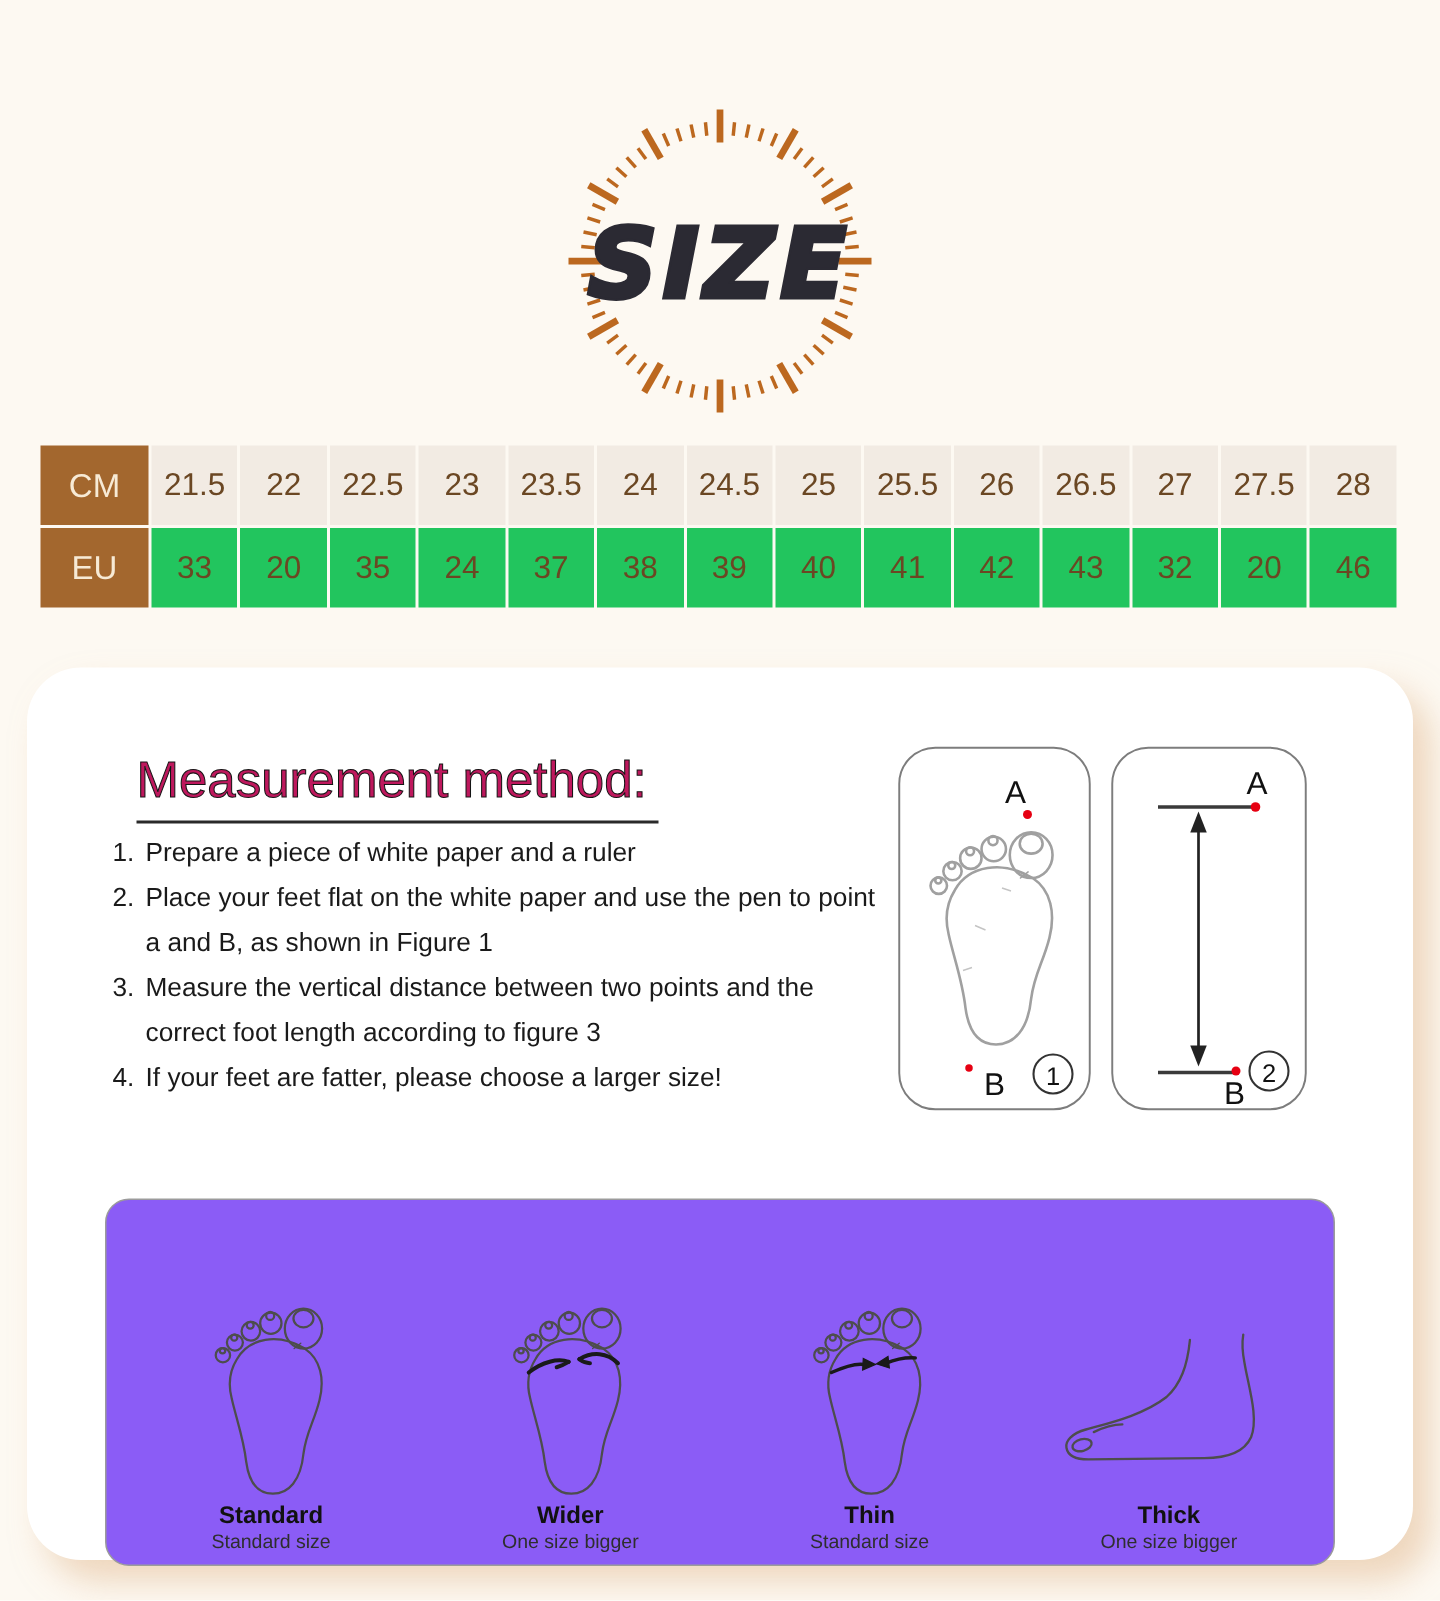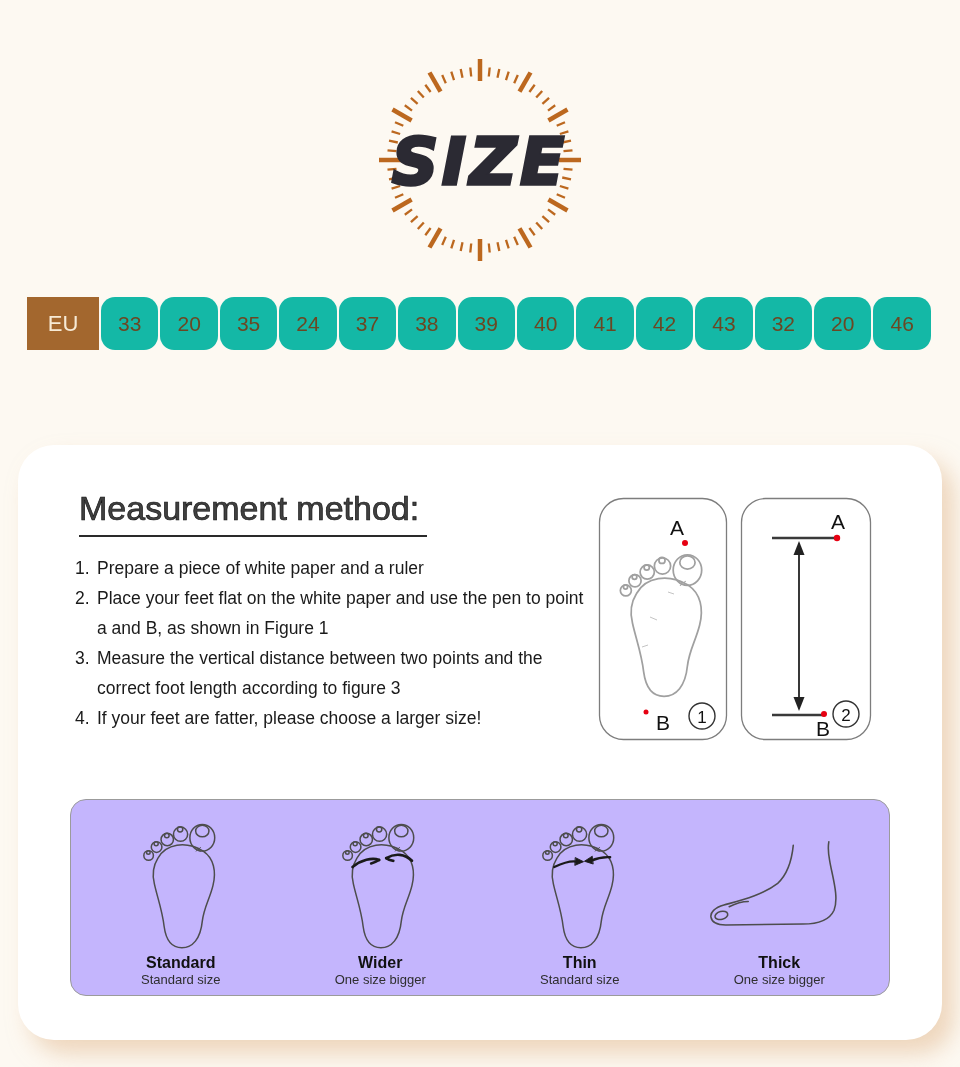--- a/index.html
+++ b/index.html
@@ -1,55 +1,55 @@
 <!DOCTYPE html>
 <html><head>
 <meta charset="utf-8">
 <style>
   html,body{margin:0;padding:0;}
   body{font-family:"Liberation Sans","DejaVu Sans",sans-serif;background:#fdf9f2;}
   .page{position:relative;width:960px;height:1067px;background:#fdf9f2;overflow:hidden;}
 
   
-  .logo{position:absolute;left:360px;top:38px;width:240px;height:240px;}
+  .logo{position:absolute;left:360px;top:52px;width:240px;height:240px;}
   .logo svg{display:block;}
   .logo-text{font-family:"DejaVu Sans",sans-serif;font-weight:bold;font-style:italic;
              font-size:64px;letter-spacing:4px;paint-order:stroke;}
 
   
   table.size-table{position:absolute;left:25px;top:295px;width:908px;
                    border-collapse:separate;border-spacing:2px;table-layout:fixed;}
   table.size-table th{width:70px;background:#a3672e;color:#f7ead5;font-weight:normal;
                       font-size:22px;height:51px;}
   table.size-table td{text-align:center;font-size:21px;color:#6b4723;height:51px;}
   table.size-table tr.row0 td{background:#f2ebe3;}
-  table.size-table tr.row1 td{background:#14b8a6;border-radius:14px;}
+  table.size-table tr.row1 td{background:#22c55e;}
 
   
   .method-card{position:absolute;left:18px;top:445px;width:924px;height:595px;
                background:#ffffff;border-radius:36px;
                box-shadow:12px 14px 22px rgba(225,186,146,.55);}
-  .method-title{position:absolute;left:57px;top:40px;margin:4px;
-                font-size:34px;font-weight:400;color:#404040;
+  .method-title{position:absolute;left:57px;top:40px;margin:16px;
+                font-size:34px;font-weight:400;color:#be185d;
                 -webkit-text-stroke:.7px #141414;
                 border-bottom:2px solid #2a2a2a;padding:0 8px 7px 0;}
   .steps{position:absolute;left:57px;top:108px;width:516px;
          font-size:17.5px;color:#1a1a1a;line-height:30px;}
   .step{display:flex;}
   .step .num{flex:0 0 22px;}
   .step .txt{flex:1;}
 
   
   .fig{position:absolute;top:52px;}
   .fig1{left:580px;}
   .fig2{left:722px;}
 
   
-  .foot-card{position:absolute;left:52px;top:354px;width:820px;height:197px;
-             background:#c4b5fd;border:1.5px solid #9b9b9b;border-radius:16px;
+  .foot-card{position:absolute;left:52px;top:354px;width:820px;height:245px;
+             background:#8b5cf6;border:1.5px solid #9b9b9b;border-radius:16px;
              display:flex;justify-content:space-around;align-items:flex-end;
              box-sizing:border-box;padding:6px 10px 8px;}
   .foot-item{display:flex;flex-direction:column;align-items:center;width:24%;}
   .foot-art{height:148px;display:flex;align-items:flex-end;justify-content:center;}
   .foot-name{font-size:16px;font-weight:bold;color:#111;line-height:18px;}
   .foot-desc{font-size:13px;color:#2e2e2e;line-height:15px;}
 </style>
 </head>
 <body>
 
@@ -137,20 +137,37 @@
           <line x1="94.0" y1="42.1" x2="91.3" y2="33.6" stroke-width="2.3"></line>
           <line x1="102.5" y1="39.8" x2="100.7" y2="31.0" stroke-width="2.3"></line>
           <line x1="111.2" y1="38.5" x2="110.3" y2="29.5" stroke-width="2.3"></line>
         </g>
       <text class="logo-text" x="120" y="146" text-anchor="middle" fill="#2b2a33" stroke="#2b2a33" stroke-width="3.4">SIZE</text>
     </svg>
   </div>
 
   <table class="size-table">
     <tbody>
+        <tr class="row0">
+          <th>CM</th>
+          <td>21.5</td>
+          <td>22</td>
+          <td>22.5</td>
+          <td>23</td>
+          <td>23.5</td>
+          <td>24</td>
+          <td>24.5</td>
+          <td>25</td>
+          <td>25.5</td>
+          <td>26</td>
+          <td>26.5</td>
+          <td>27</td>
+          <td>27.5</td>
+          <td>28</td>
+        </tr>
         <tr class="row1">
           <th>EU</th>
           <td>33</td>
           <td>20</td>
           <td>35</td>
           <td>24</td>
           <td>37</td>
           <td>38</td>
           <td>39</td>
           <td>40</td>

